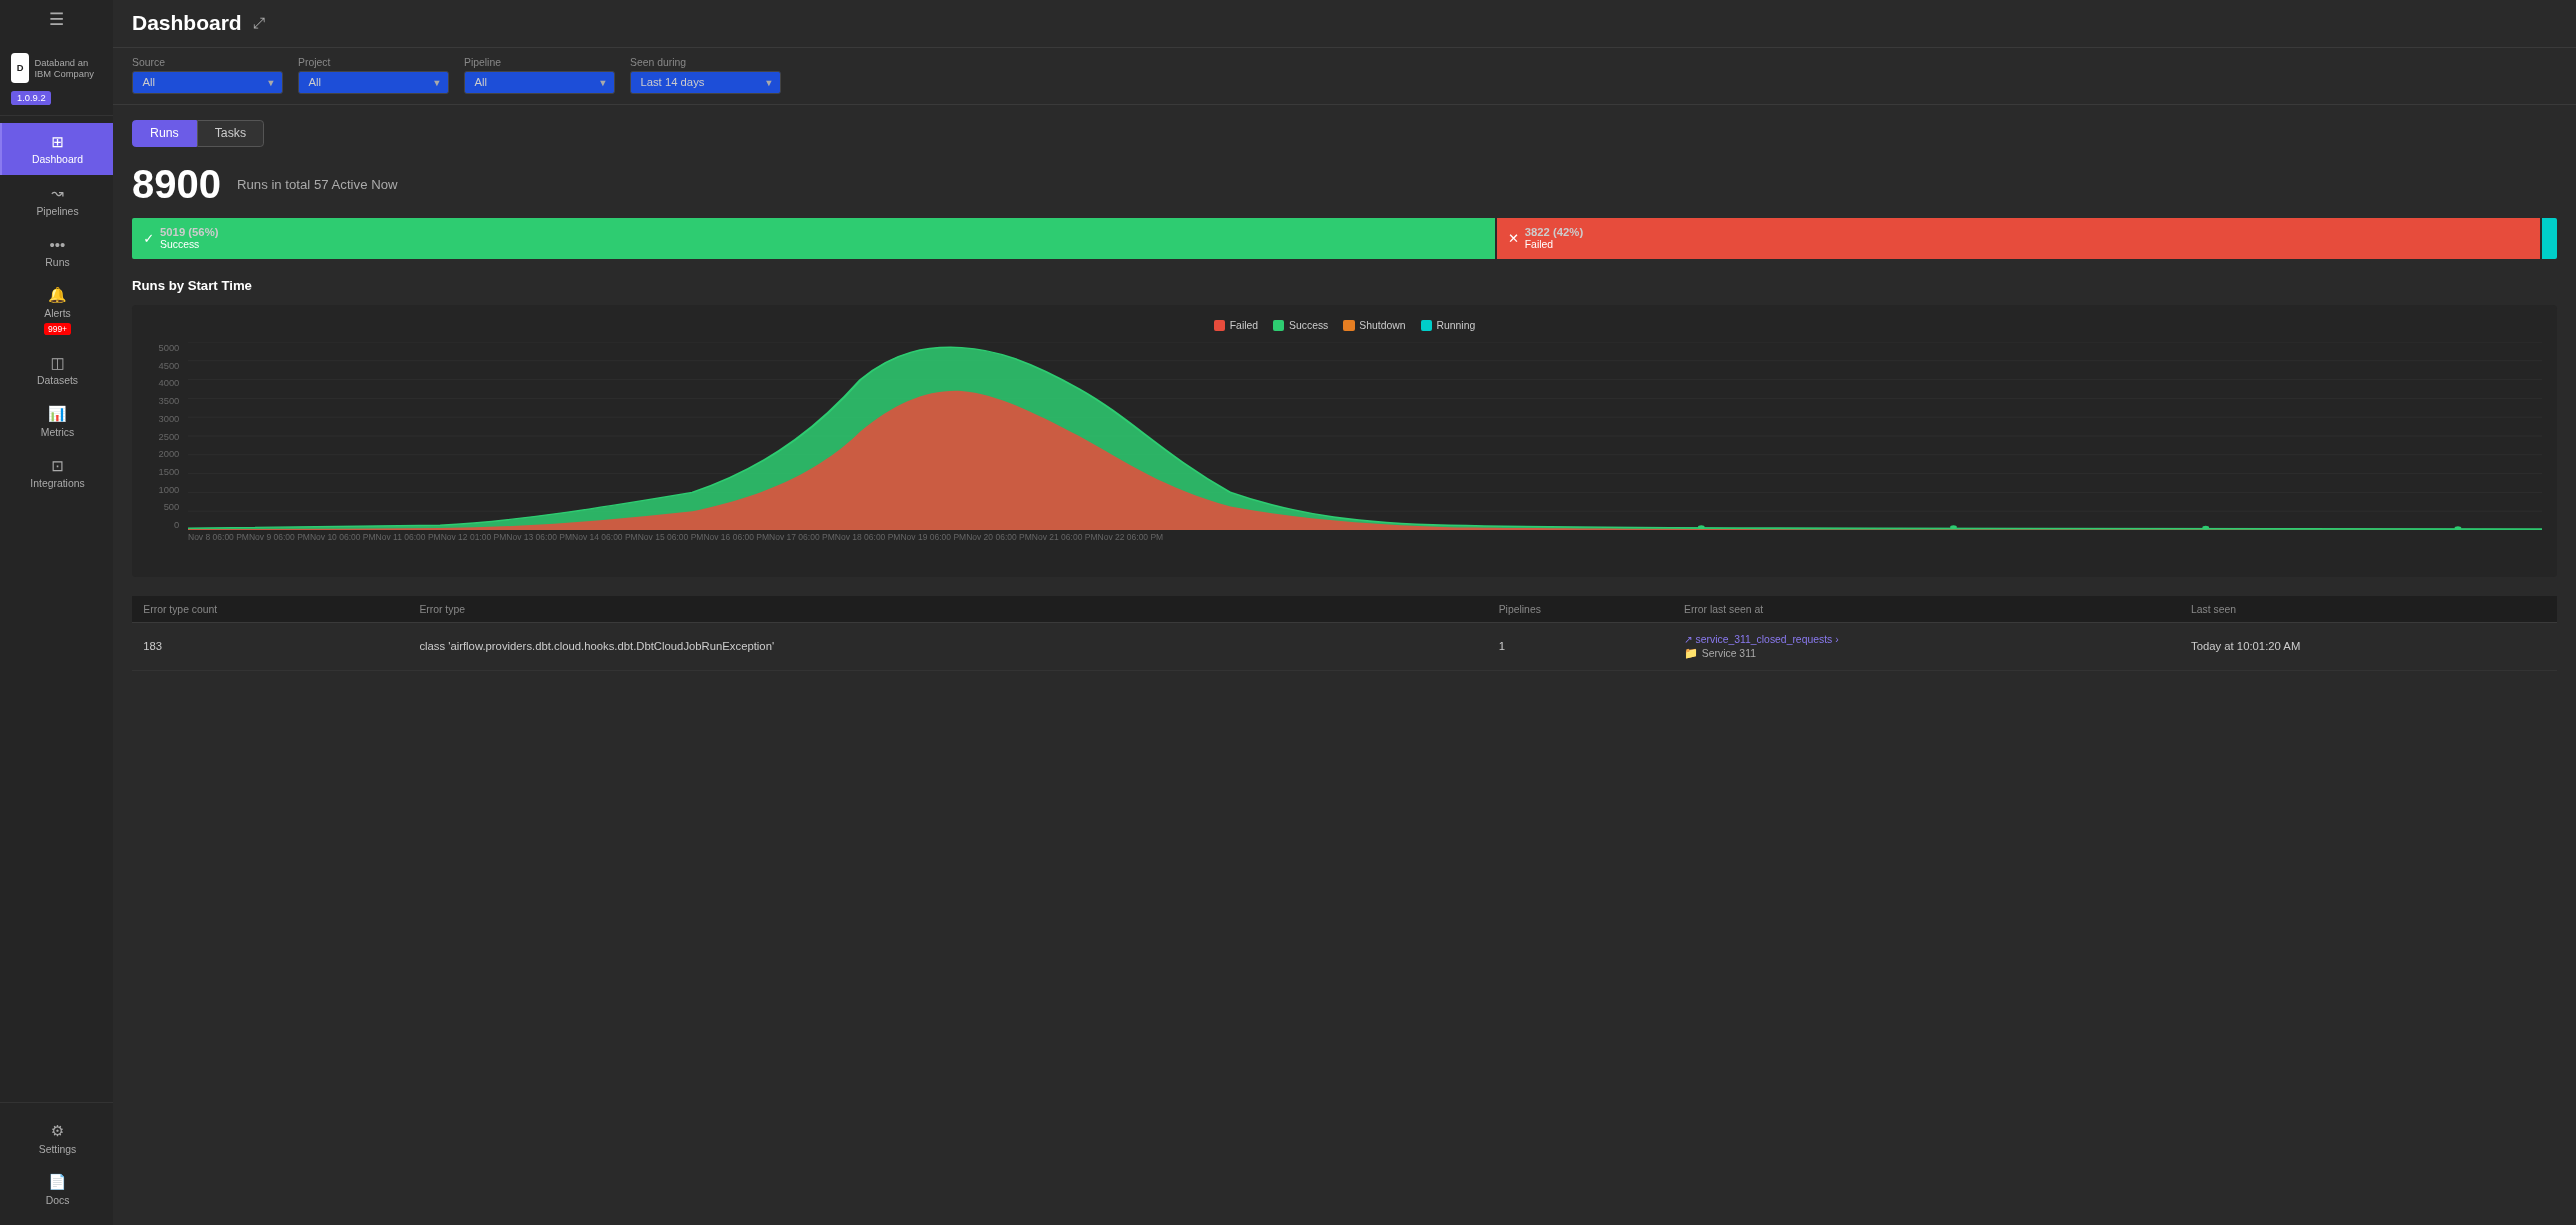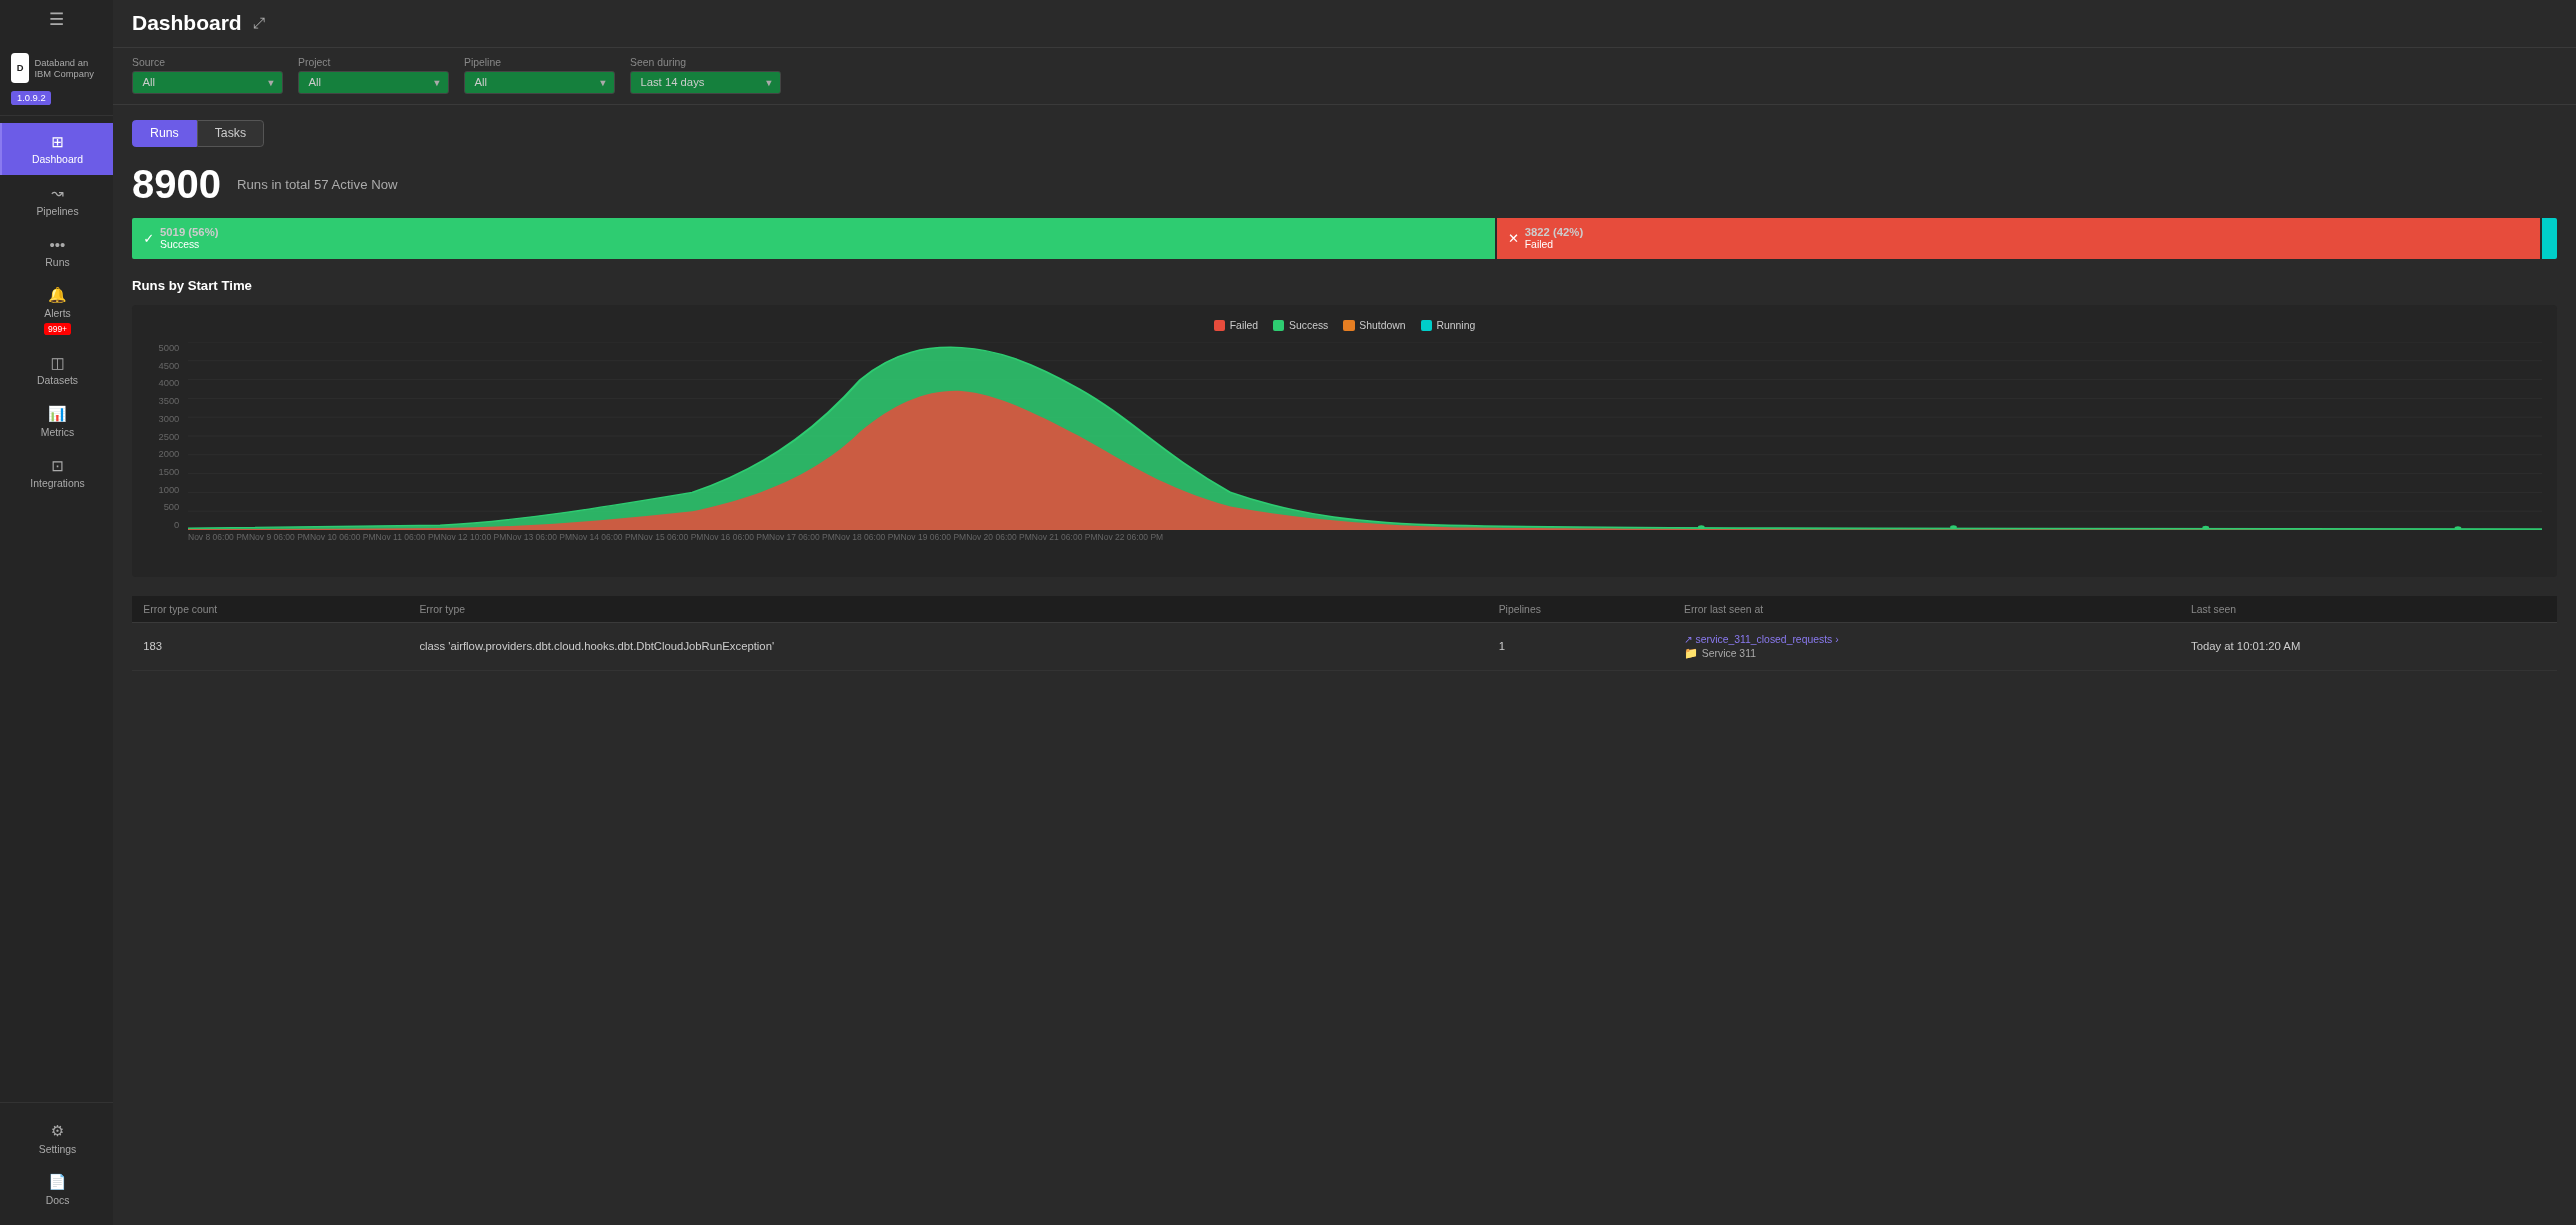--- a/index.html
+++ b/index.html
@@ -52,21 +52,21 @@
     .page-title { font-size: 21px; font-weight: 600; color: #fff; margin-right: 11.3px; }
     .share-icon { color: #aaa; font-size: 15px; cursor: pointer; }
 
     .filters {
       background: #2a2a2a; padding: 9.4px 19px; display: flex; gap: 15px; align-items: center;
       border-bottom: 0.9px solid #3a3a3a;
     }
     .filter-group { display: flex; flex-direction: column; gap: 2.8px; }
     .filter-label { font-size: 10.4px; color: #888; }
     .filter-select {
-      background: #15803d; border: 0.9px solid #444; color: #ccc;
+      background: #1d4ed8; border: 0.9px solid #444; color: #ccc;
       padding: 4.7px 26.4px 4.7px 9.4px; border-radius: 2.8px; font-size: 11.3px;
       appearance: none; cursor: pointer; min-width: 151px; position: relative;
     }
     .select-wrapper { position: relative; display: inline-block; }
     .select-arrow {
       position: absolute; right: 7.5px; top: 50%; transform: translateY(-50%);
       color: #aaa; pointer-events: none; font-size: 9.4px;
     }
 
     .content {
@@ -348,21 +348,21 @@
               <circle cx="1200" cy="197.5" r="2" fill="#2ecc71"></circle>
               <circle cx="1350" cy="198" r="2" fill="#2ecc71"></circle>
             </svg>
           </div>
 
           <div class="chart-xaxis">
             <span>Nov 8 06:00 PM</span>
             <span>Nov 9 06:00 PM</span>
             <span>Nov 10 06:00 PM</span>
             <span>Nov 11 06:00 PM</span>
-            <span>Nov 12 10:00 PM</span>
+            <span>Nov 12 01:00 PM</span>
             <span>Nov 13 06:00 PM</span>
             <span>Nov 14 06:00 PM</span>
             <span>Nov 15 06:00 PM</span>
             <span>Nov 16 06:00 PM</span>
             <span>Nov 17 06:00 PM</span>
             <span>Nov 18 06:00 PM</span>
             <span>Nov 19 06:00 PM</span>
             <span>Nov 20 06:00 PM</span>
             <span>Nov 21 06:00 PM</span>
             <span>Nov 22 06:00 PM</span>

